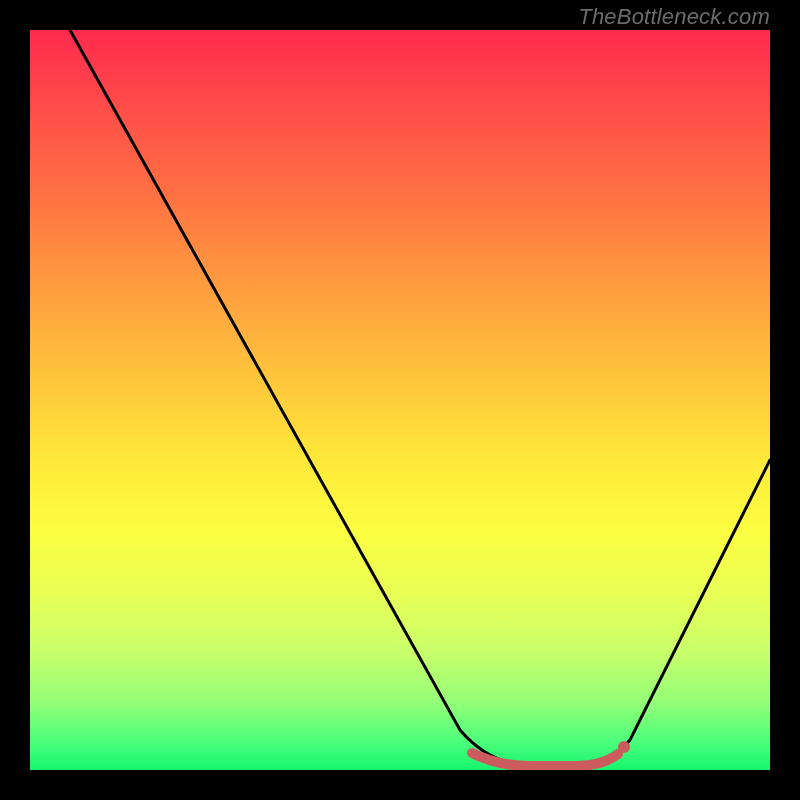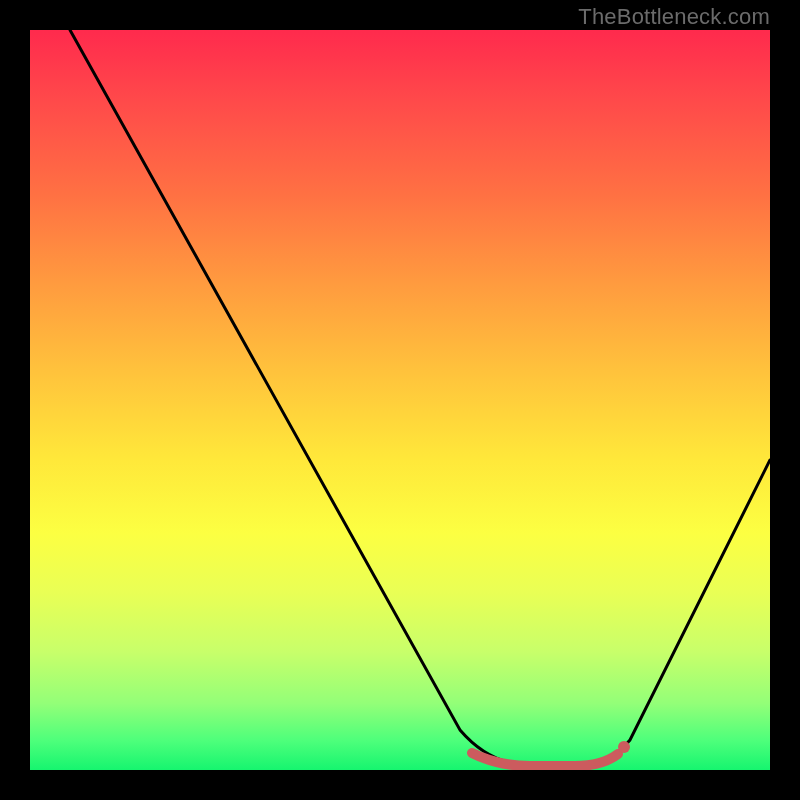--- a/index.html
+++ b/index.html
@@ -11,20 +11,21 @@
     overflow: hidden;
     font-family: Arial, Helvetica, sans-serif;
   }
   .frame {
     position: absolute;
     left: 0;
     top: 0;
     width: 800px;
     height: 800px;
     background: #000;
+    font-style: italic;
   }
   .plot {
     position: absolute;
     left: 30px;
     top: 30px;
     width: 740px;
     height: 740px;
     background: linear-gradient(
       to bottom,
       #ff2a4d 0%,

